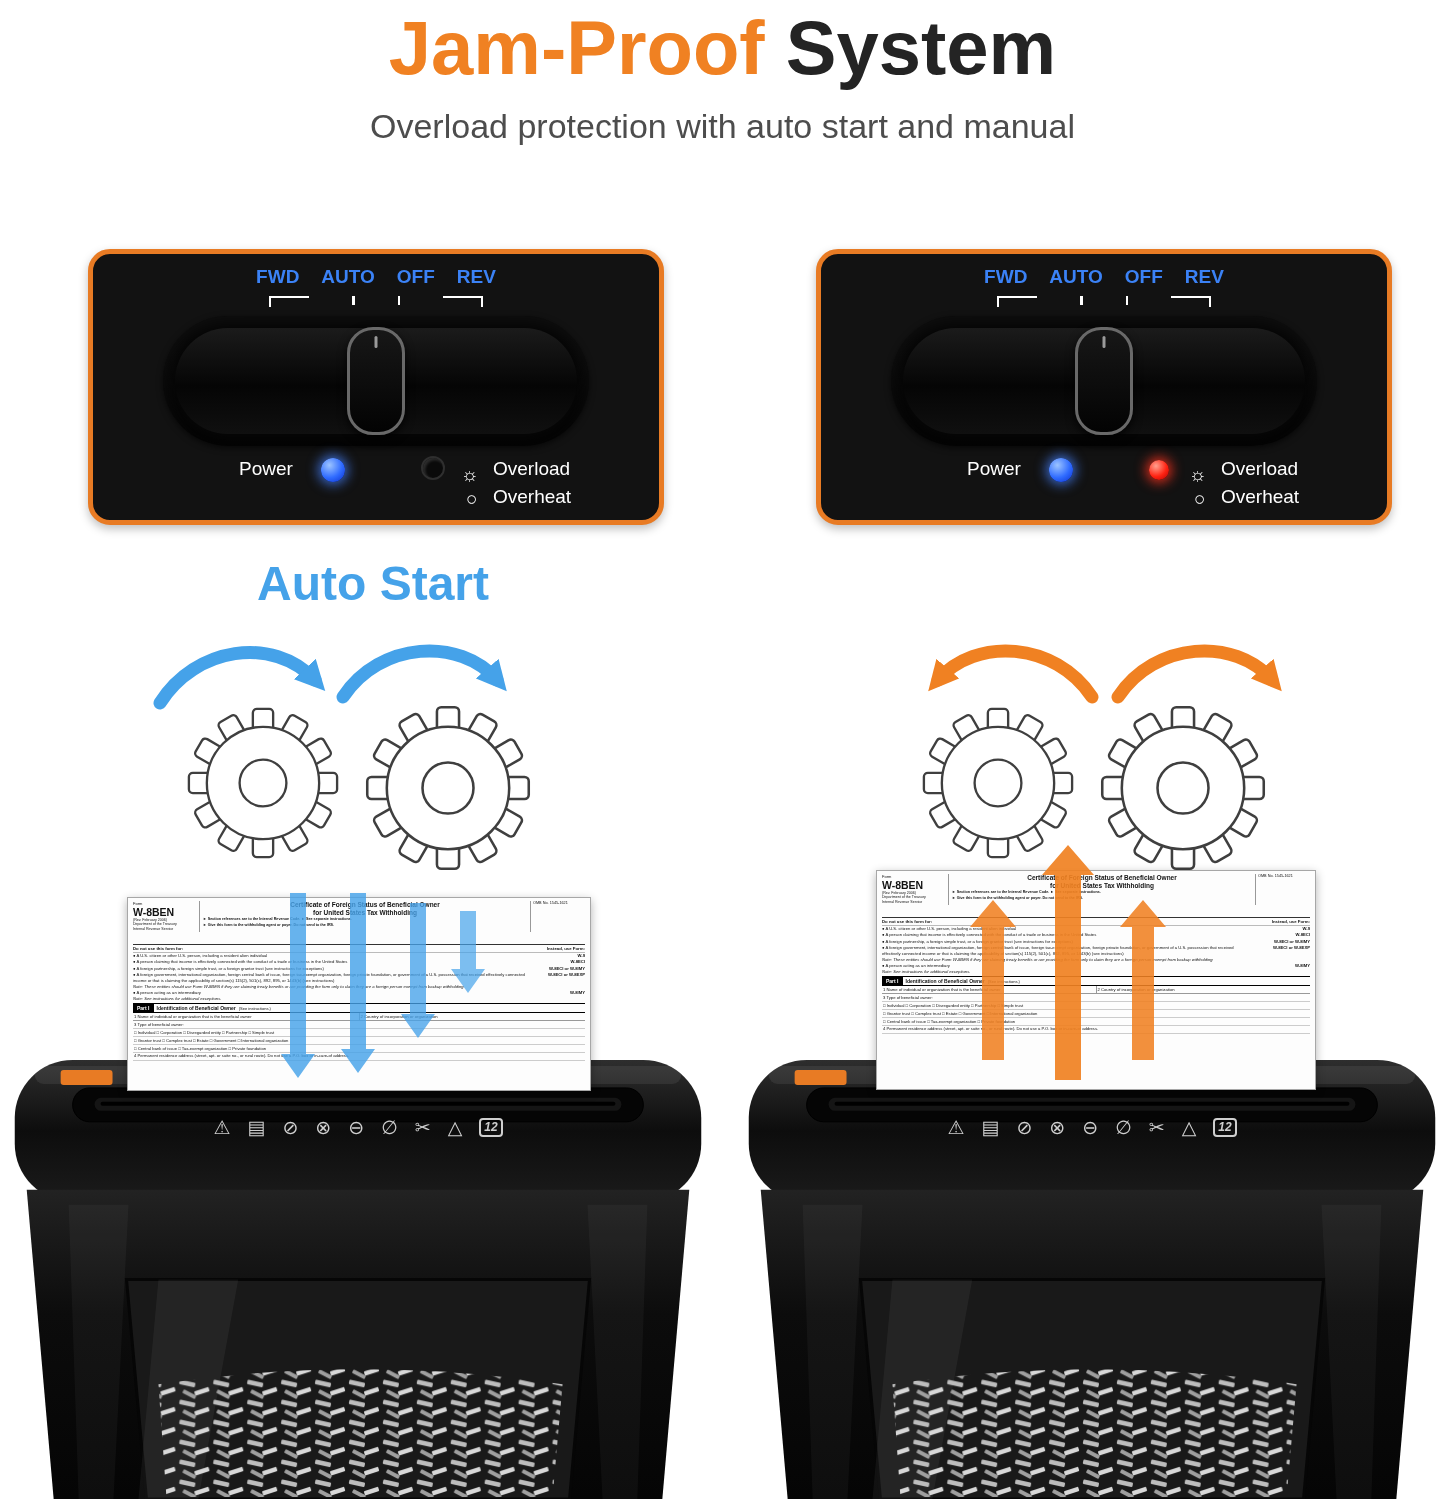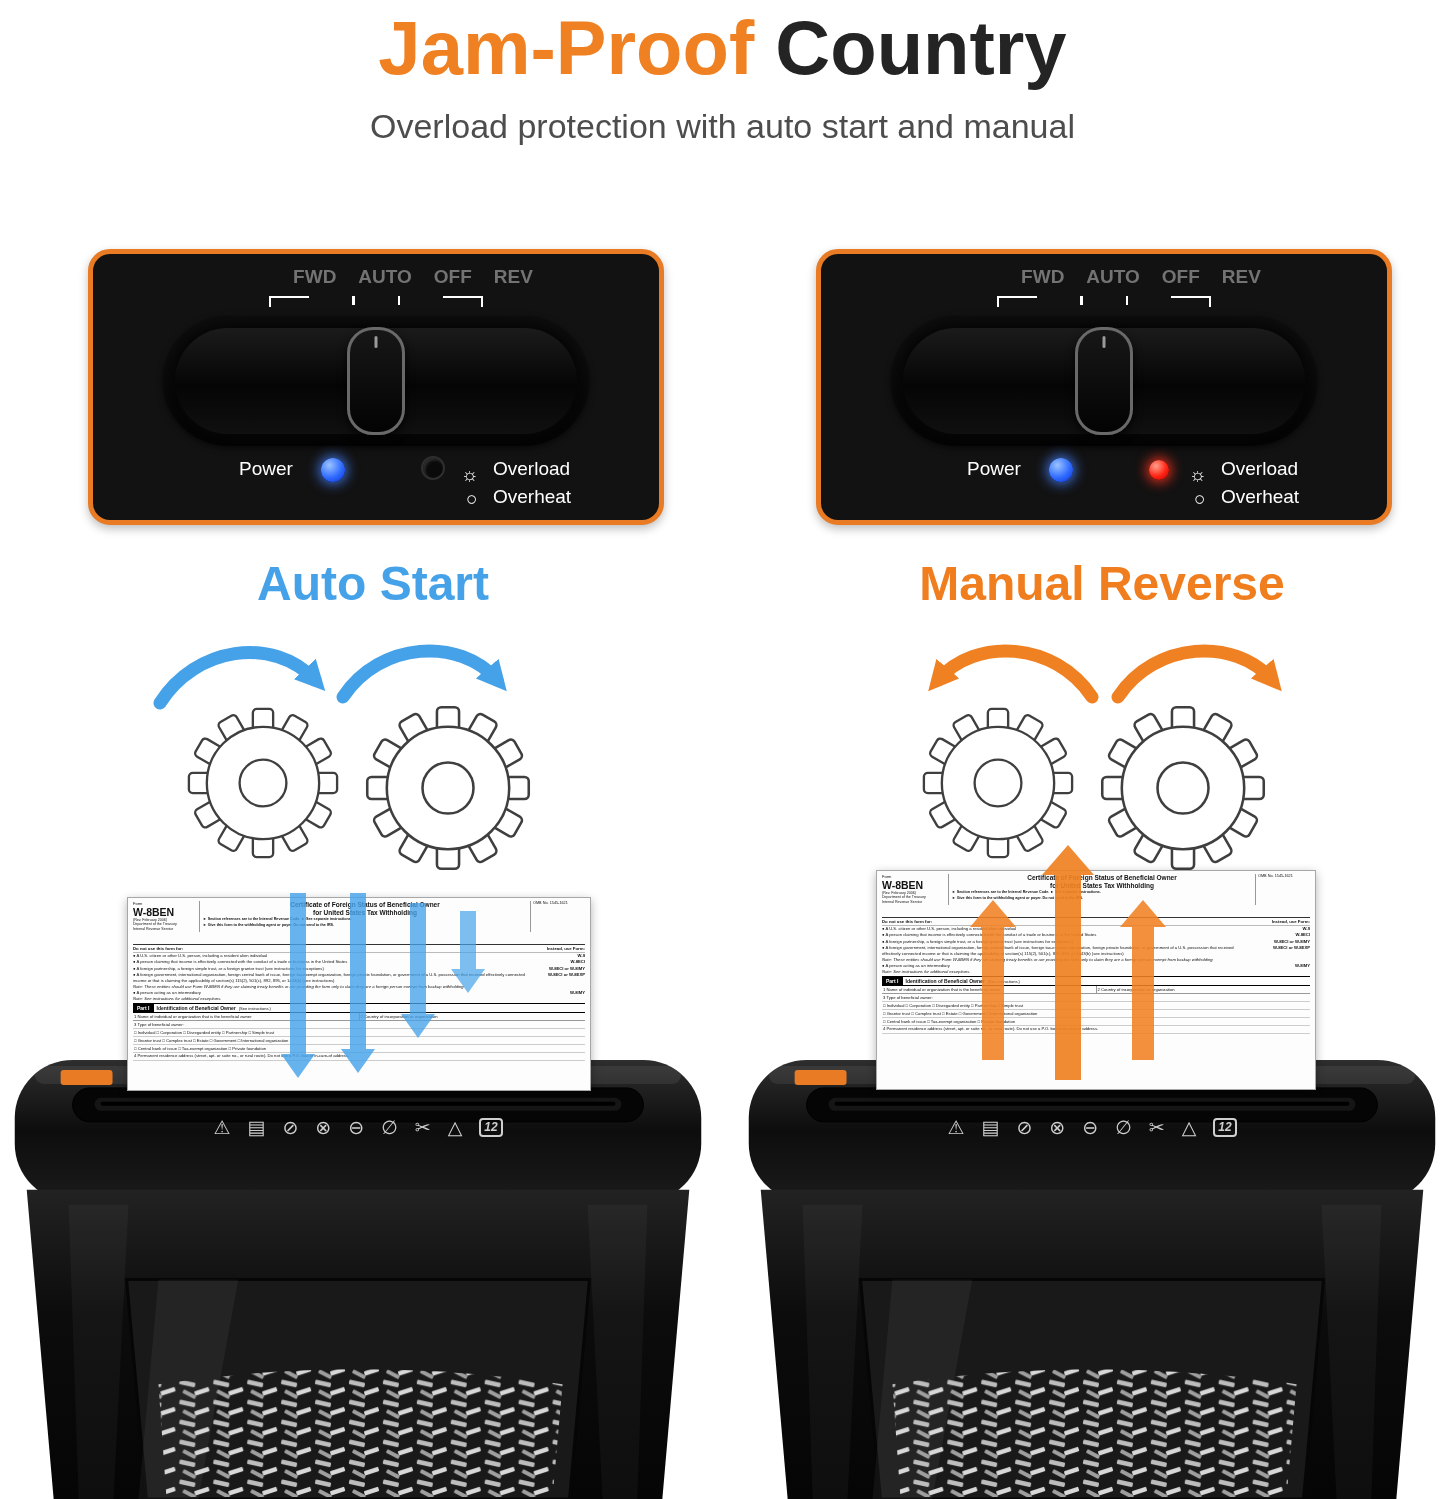--- a/index.html
+++ b/index.html
@@ -10,21 +10,21 @@
   .header{position:absolute;top:0;left:0;width:100%;text-align:center;}
   .title{margin:4px 0 0;font-size:76px;font-weight:bold;color:#242424;letter-spacing:0;}
   .title .hl{color:#f08122;}
   .subtitle{margin:14px 0 0;font-size:34px;line-height:1.25;color:#4d4d4d;}
 
   
   .panel{position:absolute;top:249px;width:566px;height:266px;background:#121212;
          border:5px solid #e87b24;border-radius:22px;box-shadow:0 4px 10px rgba(0,0,0,.25);}
   .panel.left{left:88px;} .panel.right{left:816px;}
   .modes{position:absolute;top:12px;left:50%;transform:translateX(-50%);
-         display:flex;gap:22px;color:#737373;font-size:19px;font-weight:bold;margin-left:37px;}
+         display:flex;gap:22px;color:#3b82f6;font-size:19px;font-weight:bold;}
   .mode-ticks{position:absolute;top:42px;left:50%;transform:translateX(-50%);
               width:214px;display:flex;justify-content:space-between;}
   .tkL{width:38px;height:9px;border-left:2.5px solid #fff;border-top:2.5px solid #fff;}
   .tk{width:2.5px;height:9px;background:#fff;}
   .tkR{width:38px;height:9px;border-right:2.5px solid #fff;border-top:2.5px solid #fff;}
   .slider-track{position:absolute;top:62px;left:70px;width:426px;height:130px;border-radius:65px;
                 background:linear-gradient(180deg,#000,#0c0c0c);
                 box-shadow:inset 0 10px 20px rgba(255,255,255,.06),inset 0 -12px 22px rgba(0,0,0,.9),0 2px 6px rgba(0,0,0,.6);}
   .slider-track::before{content:"";position:absolute;left:12px;top:12px;right:12px;bottom:12px;border-radius:54px;
                 background:linear-gradient(180deg,#1b1b1b,#050505 55%,#101010);}
@@ -103,21 +103,21 @@
   .doc-arrows{position:absolute;z-index:5;}
   .doc-arrows.leftpos{left:268px;top:893px;width:240px;height:192px;}
   .doc-arrows.rightpos{left:938px;top:845px;width:260px;height:237px;}
 </style>
 </head>
 <body>
 
 <div id="canvas">
 
   <div class="header">
-    <h1 class="title"><span class="hl">Jam-Proof</span><span> Country</span></h1>
+    <h1 class="title"><span class="hl">Jam-Proof</span><span> System</span></h1>
     <p class="subtitle">
       <span>Overload protection with auto start and manual</span><br>
     </p>
   </div>
 
   <div class="panel left">
     <div class="modes">
       <span>FWD</span>
       <span>AUTO</span>
       <span>OFF</span>
@@ -160,21 +160,20 @@
     <span class="ind power-label">Power</span>
     <span class="led power-led"></span>
     <span class="led status-led red"></span>
     <span class="ind sun-icon">☼</span>
     <span class="ind overload-label">Overload</span>
     <span class="ind circ-icon">○</span>
     <span class="ind overheat-label">Overheat</span>
   </div>
 
   <div class="section-label blue">Auto Start</div>
-  <div class="section-label orange">Manual Reverse</div>
 
   <svg class="gears left" viewBox="0 0 450 270">
     <defs>
       <g id="gearA">
         <g>
           <rect class="tooth" x="-13" y="-95" width="26" height="28" rx="5"></rect>
           <rect class="tooth" x="-13" y="-95" width="26" height="28" rx="5" transform="rotate(30)"></rect>
           <rect class="tooth" x="-13" y="-95" width="26" height="28" rx="5" transform="rotate(60)"></rect>
           <rect class="tooth" x="-13" y="-95" width="26" height="28" rx="5" transform="rotate(90)"></rect>
           <rect class="tooth" x="-13" y="-95" width="26" height="28" rx="5" transform="rotate(120)"></rect>

